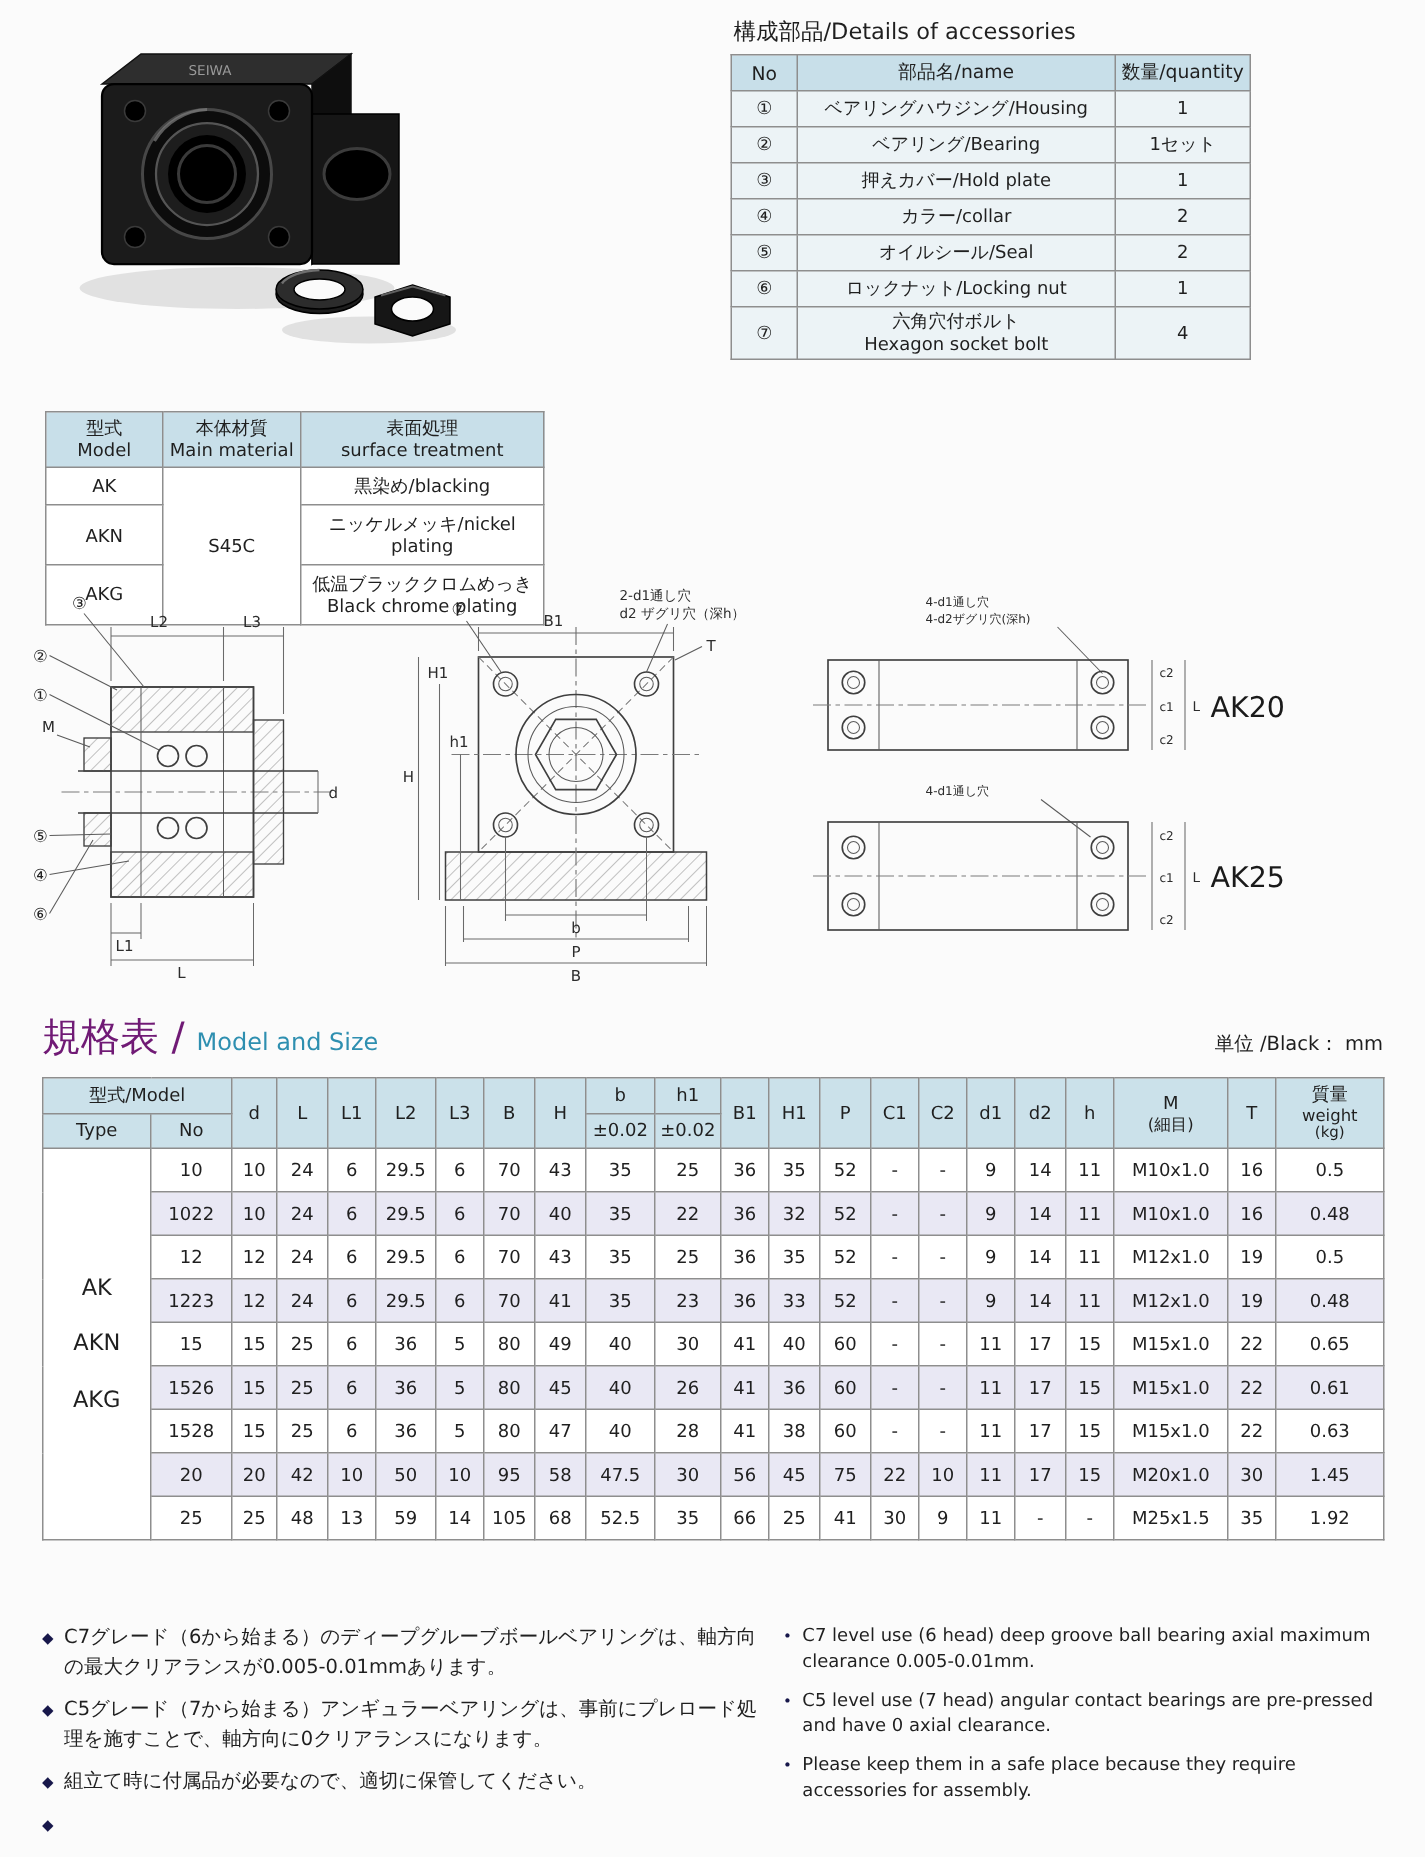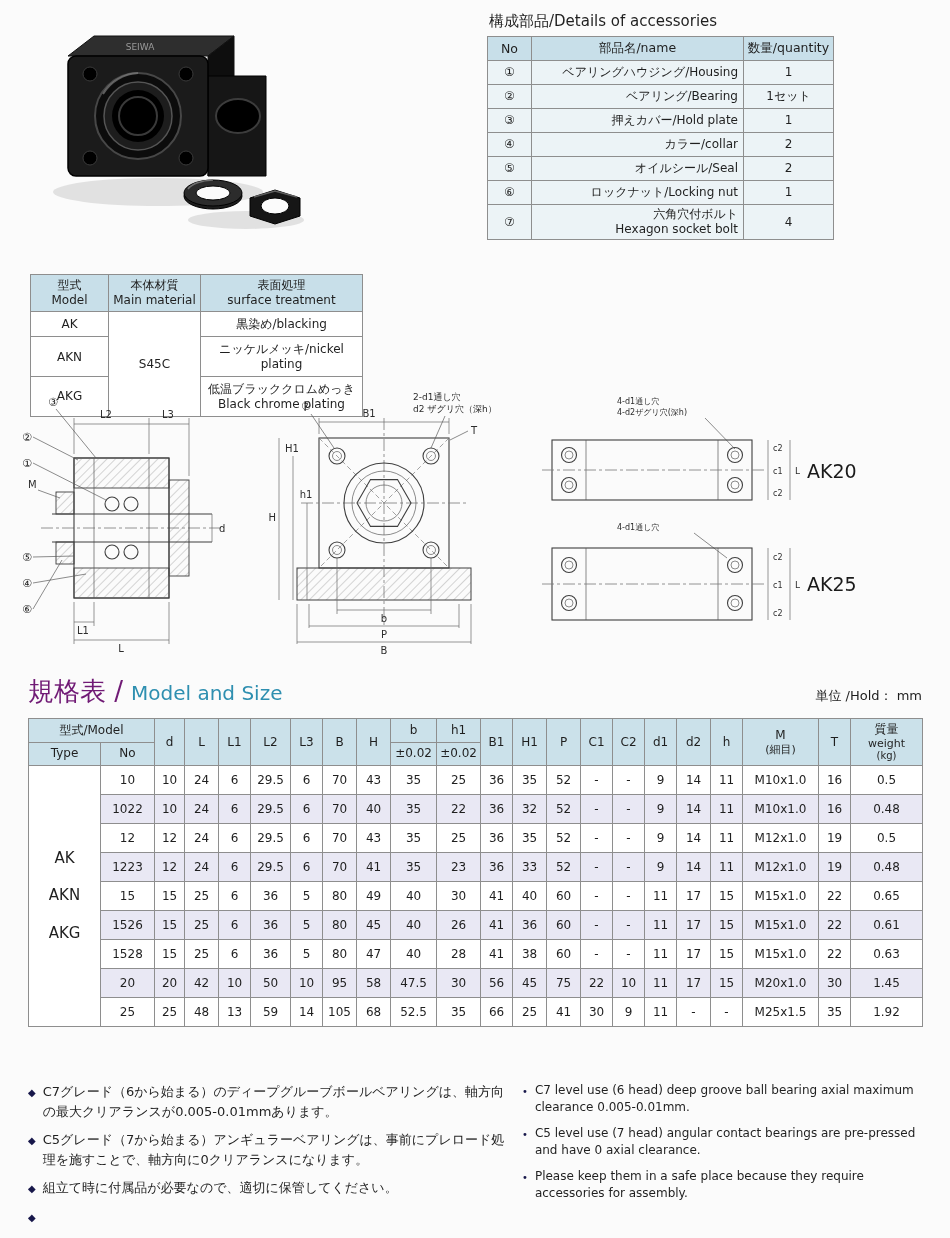--- a/index.html
+++ b/index.html
@@ -1,20 +1,20 @@
 <!DOCTYPE html>
 <html><head>
 <meta charset="utf-8">
 <style>
   html,body{margin:0;padding:0;background:#e8e8e8;}
   .page{position:relative;width:950px;height:1238px;background:#fbfbfb;
         font-family:"DejaVu Sans","Liberation Sans",sans-serif;color:#1f1f1f;overflow:hidden;margin:0 auto;}
   table{border-collapse:collapse;}
   th,td{border:1px solid #8e8e8e;}
-  .tc{text-align:center;} .tl{text-align:right;margin-left:44px;} .pre{white-space:pre-line;}
+  .tc{text-align:center;} .tl{text-align:center;margin-left:44px;} .pre{white-space:pre-line;}
 
   
   .photo{position:absolute;left:28px;top:24px;}
 
   
   .acc{position:absolute;left:487px;top:12px;width:341px;}
   .acc-title{font-size:15px;margin:0 0 5px 2px;}
   .acc table{width:100%;table-layout:fixed;font-size:12px;}
   .acc th{background:#c8dfe9;font-weight:normal;padding:3px 2px;font-size:12.5px;}
   .acc td{background:#ecf3f6;padding:2px 5px;height:19px;line-height:1.25;}
@@ -37,21 +37,21 @@
   .lbl9{font-size:9px;fill:#2c2c2c;}
   .lbl8{font-size:8px;fill:#2c2c2c;}
   .call{font-size:11px;fill:#222;}
   .big{font-size:19px;fill:#1a1a1a;}
 
   
   .spec{position:absolute;left:28px;top:674px;width:894px;}
   .spec-head{display:flex;justify-content:space-between;align-items:flex-end;}
   .title-wrap{display:flex;align-items:baseline;gap:8px;}
   .title-jp{font-size:26px;color:#701a75;}
-  .title-en{font-size:20px;color:#2e8fb0;}
+  .title-en{font-size:16px;color:#2e8fb0;}
   .unit{font-size:13px;color:#1d1d1d;padding-bottom:4px;}
   .spec table{width:894px;table-layout:fixed;margin-top:9px;font-size:12px;background:#fff;border:1px solid #5a5a5a;}
   .spec th{background:#cbe1ea;font-weight:normal;padding:3px 0;font-size:12px;line-height:1.25;}
   .spec td{text-align:center;padding:7px 0;}
   .spec tr.alt td{background:#e9e8f4;}
   .type-cell{font-size:15px;line-height:2.5;background:#fff;}
   .sub{font-size:11px;line-height:1.2;}
   .w2{font-size:11px;line-height:1.2;} .w3{font-size:10px;line-height:1.2;}
 
   
@@ -365,21 +365,21 @@
       <text class="big" x="285" y="203">AK25</text>
     </svg>
   </div>
 
   <div class="spec">
     <div class="spec-head">
       <div class="title-wrap">
         <span class="title-jp">規格表 /</span>
         <span class="title-en">Model and Size</span>
       </div>
-      <div class="unit">単位 /Hold： mm</div>
+      <div class="unit">単位 /Black： mm</div>
     </div>
     <table>
       <colgroup>
         <col style="width:72px">
           <col style="width:54px">
         <col style="width:30px">
           <col style="width:34px">
           <col style="width:32px">
           <col style="width:40px">
           <col style="width:32px">

